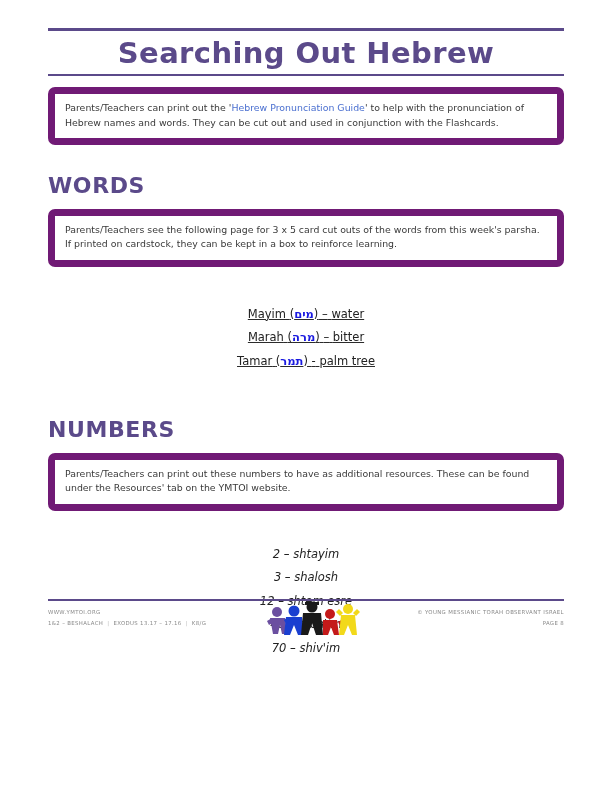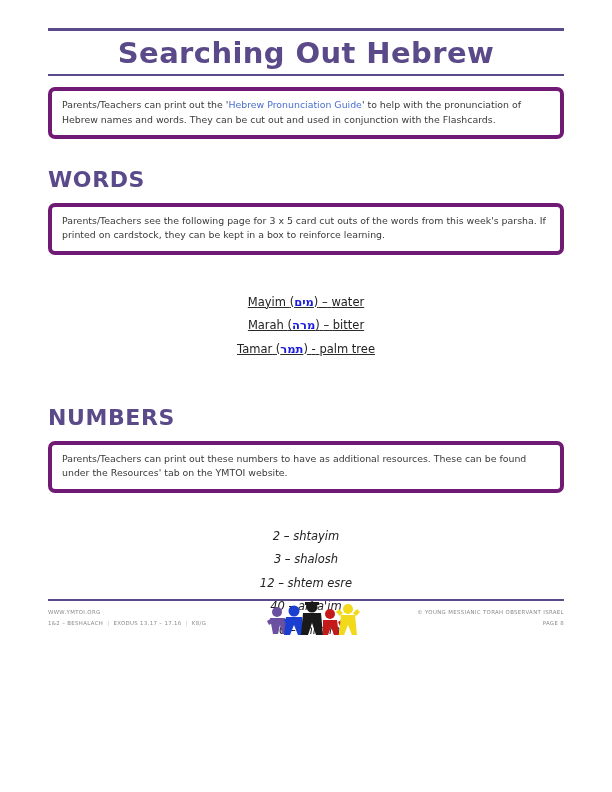--- a/index.html
+++ b/index.html
@@ -42,21 +42,21 @@
     font-weight: bold;
     letter-spacing: 0.4px;
     line-height: 1.12;
     padding: 6px 0 5px 0;
     white-space: nowrap;
   }
 
   
   .info-box {
     margin-top: 11px;
-    border: 4px solid #701a75;
+    border: 7px solid #701a75;
     border-radius: 7px;
     padding: 7px 10px 8px 10px;
     font-family: "DejaVu Sans", sans-serif;
     font-size: 9.4px;
     line-height: 1.52;
     color: #3a3a3a;
     box-sizing: border-box;
   }
   .info-box p {
     margin: 0;

